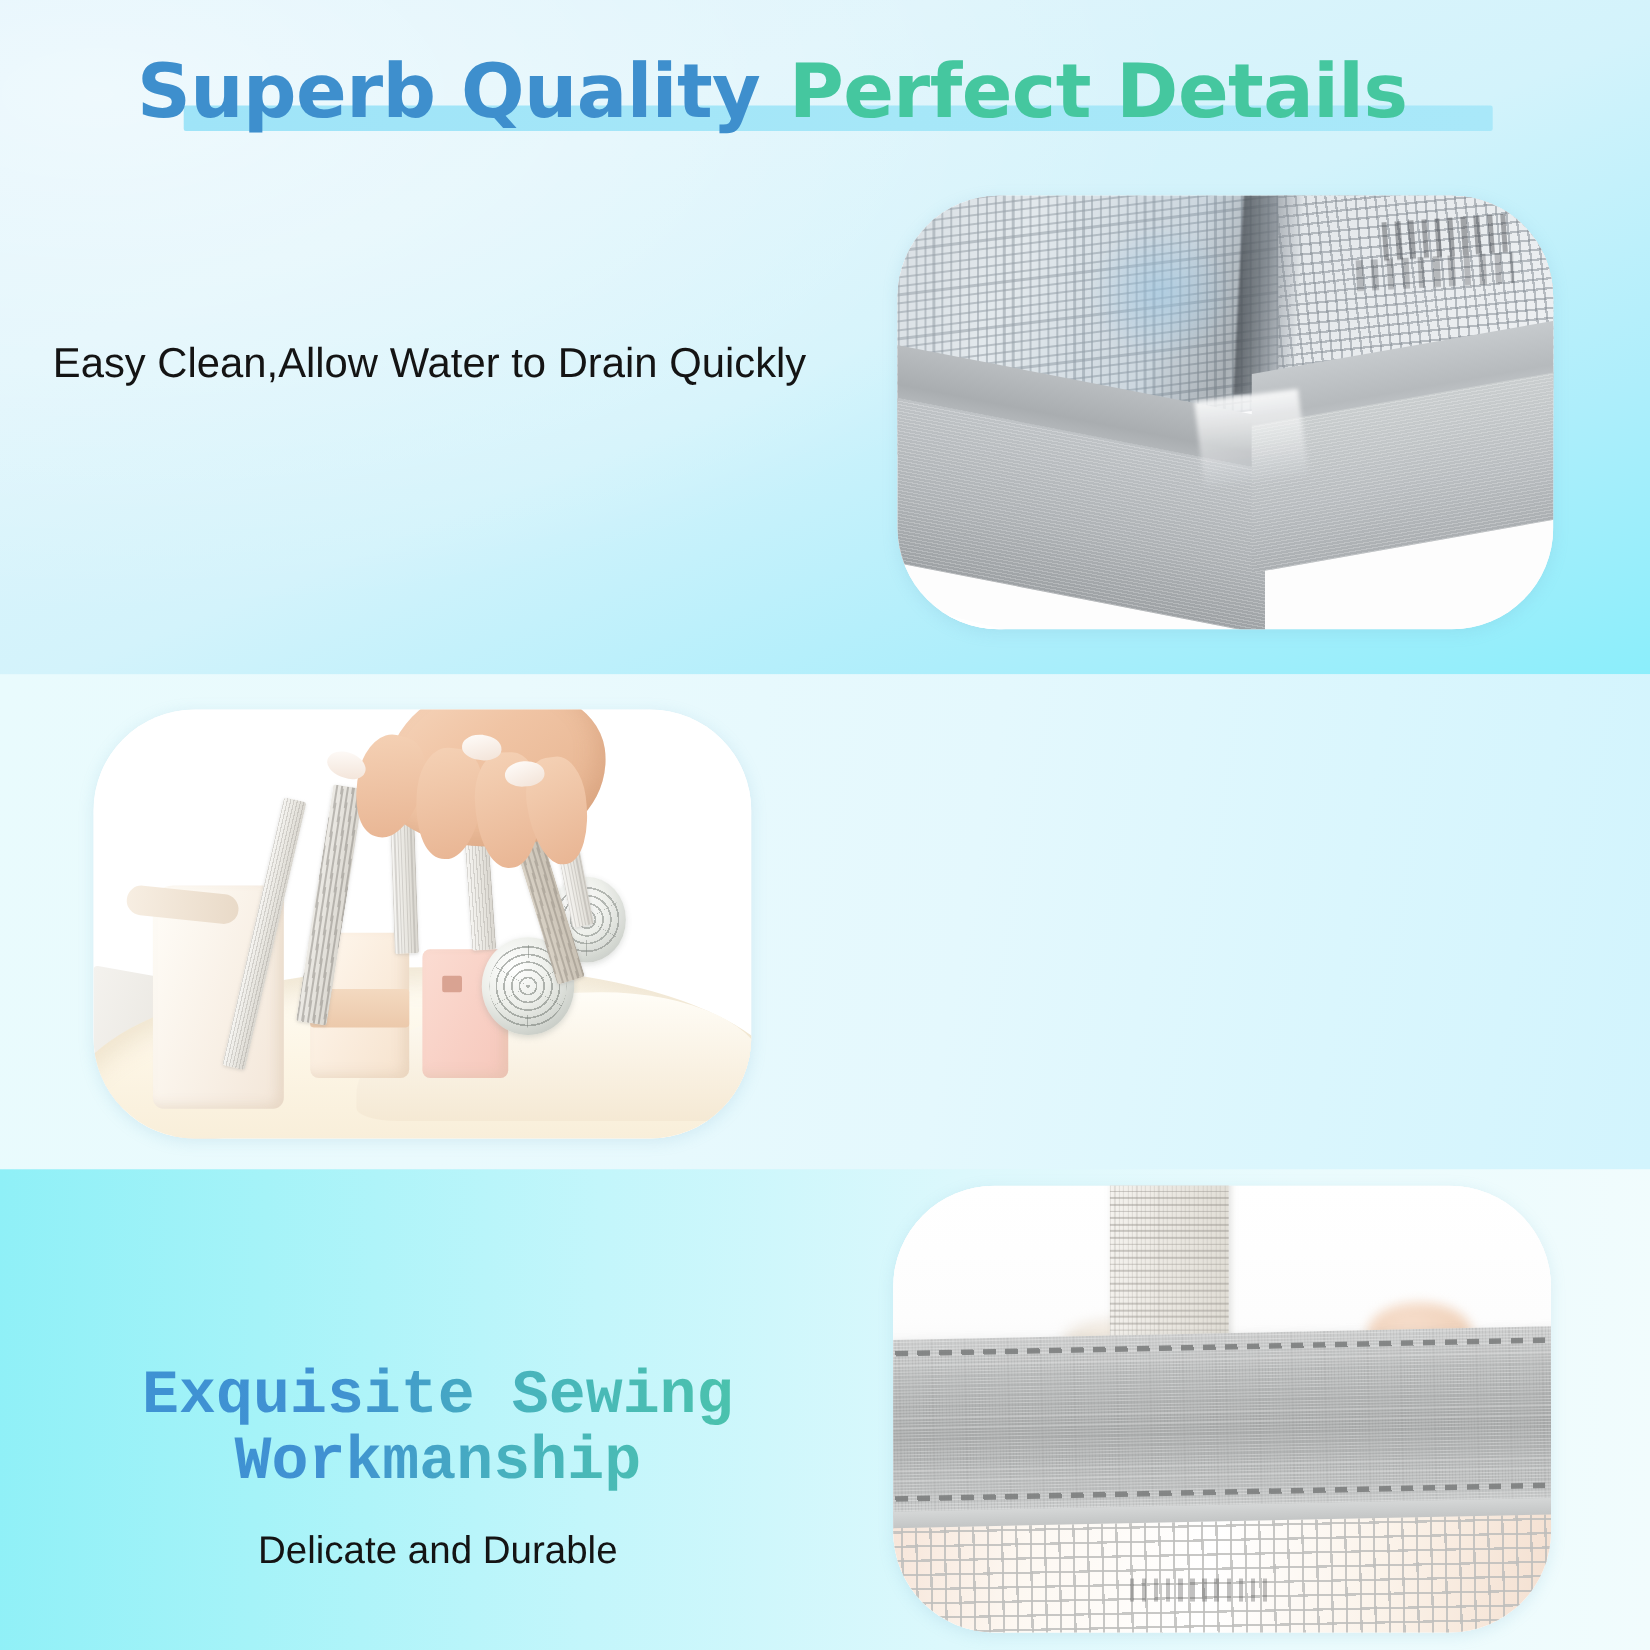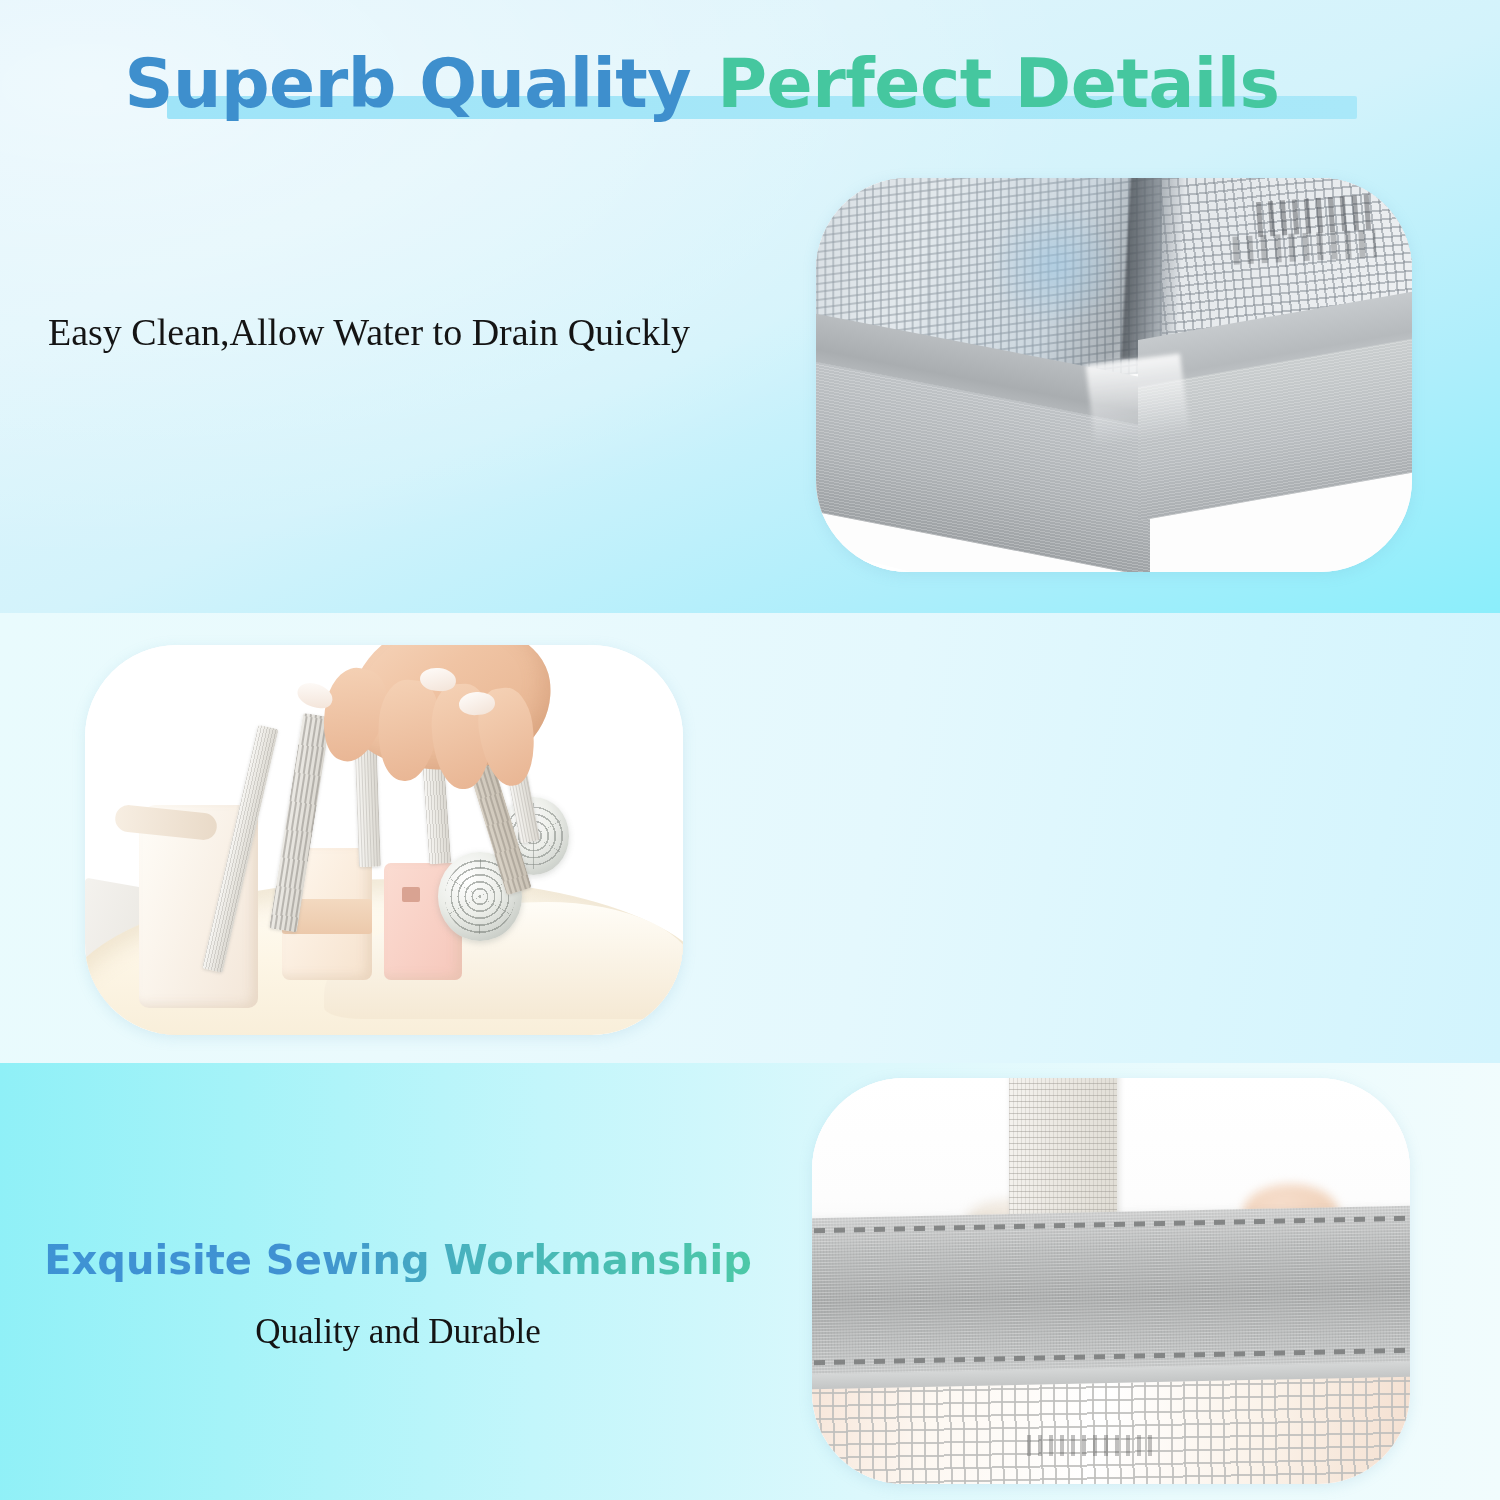--- a/index.html
+++ b/index.html
@@ -51,21 +51,21 @@
 
   
   .heading {
     font-family:"DejaVu Sans", sans-serif;
     font-weight:bold;
     line-height:1.08;
     background-clip:text; -webkit-background-clip:text;
     color:transparent; -webkit-text-fill-color:transparent;
   }
   .sub {
-    font-family:Liberation Serif, serif;
+    font-family:Liberation Sans, sans-serif;
     color:#141414; font-weight:400;
   }
 
   
   .p1-text { position:absolute; left:48px; top:282px; width:710px; }
   .p1-head {
     font-size:51px;
     background-image:linear-gradient(90deg,#3e93d4 0%, #3f94d3 38%, #49b6b9 66%, #4dcba4 100%);
     text-align:left;
   }
@@ -75,22 +75,23 @@
   .p2-text { position:absolute; left:730px; top:786px; width:762px; text-align:center; }
   .p2-head {
     font-size:47px;
     background-image:linear-gradient(90deg,#3e93d4 0%, #3f94d3 42%, #46b5bb 64%, #4dcba4 100%);
   }
   .p2-sub { font-size:35px; margin-top:28px; }
 
   
   .p3-text { position:absolute; left:8px; top:1239px; width:780px; text-align:center; }
   .p3-head {
-    font-size:40px;
+    font-size:56px;
     background-image:linear-gradient(90deg,#3e93d4 0%, #4091d2 38%, #48b4bc 60%, #4dcba4 100%);
+    font-family:Liberation Mono, monospace;
   }
   .p3-sub { font-size:35px; margin-top:30px; }
 
   
   .card {
     position:absolute; overflow:hidden;
     box-shadow:0 3px 14px rgba(110,170,200,.18);
     background:#fff;
   }
   .card1 { left:816px; top:178px;  width:596px; height:394px; border-radius:92px; }
@@ -408,21 +409,21 @@
       <div class="nail n2"></div>
       <div class="nail n3"></div>
     </div>
   </figure>
 
 
   <section class="panel3"></section>
 
   <div class="p3-text">
     <div class="heading p3-head">Exquisite Sewing Workmanship</div>
-    <div class="sub p3-sub">Quality and Durable</div>
+    <div class="sub p3-sub">Delicate and Durable</div>
   </div>
 
   <figure class="card card3">
     <div class="ph3">
       <div class="bg-white"></div>
       <div class="blur-obj1"></div>
       <div class="blur-obj2"></div>
       <div class="vstrap"></div>
       <div class="band"></div>
       <div class="stitch-top"></div>

